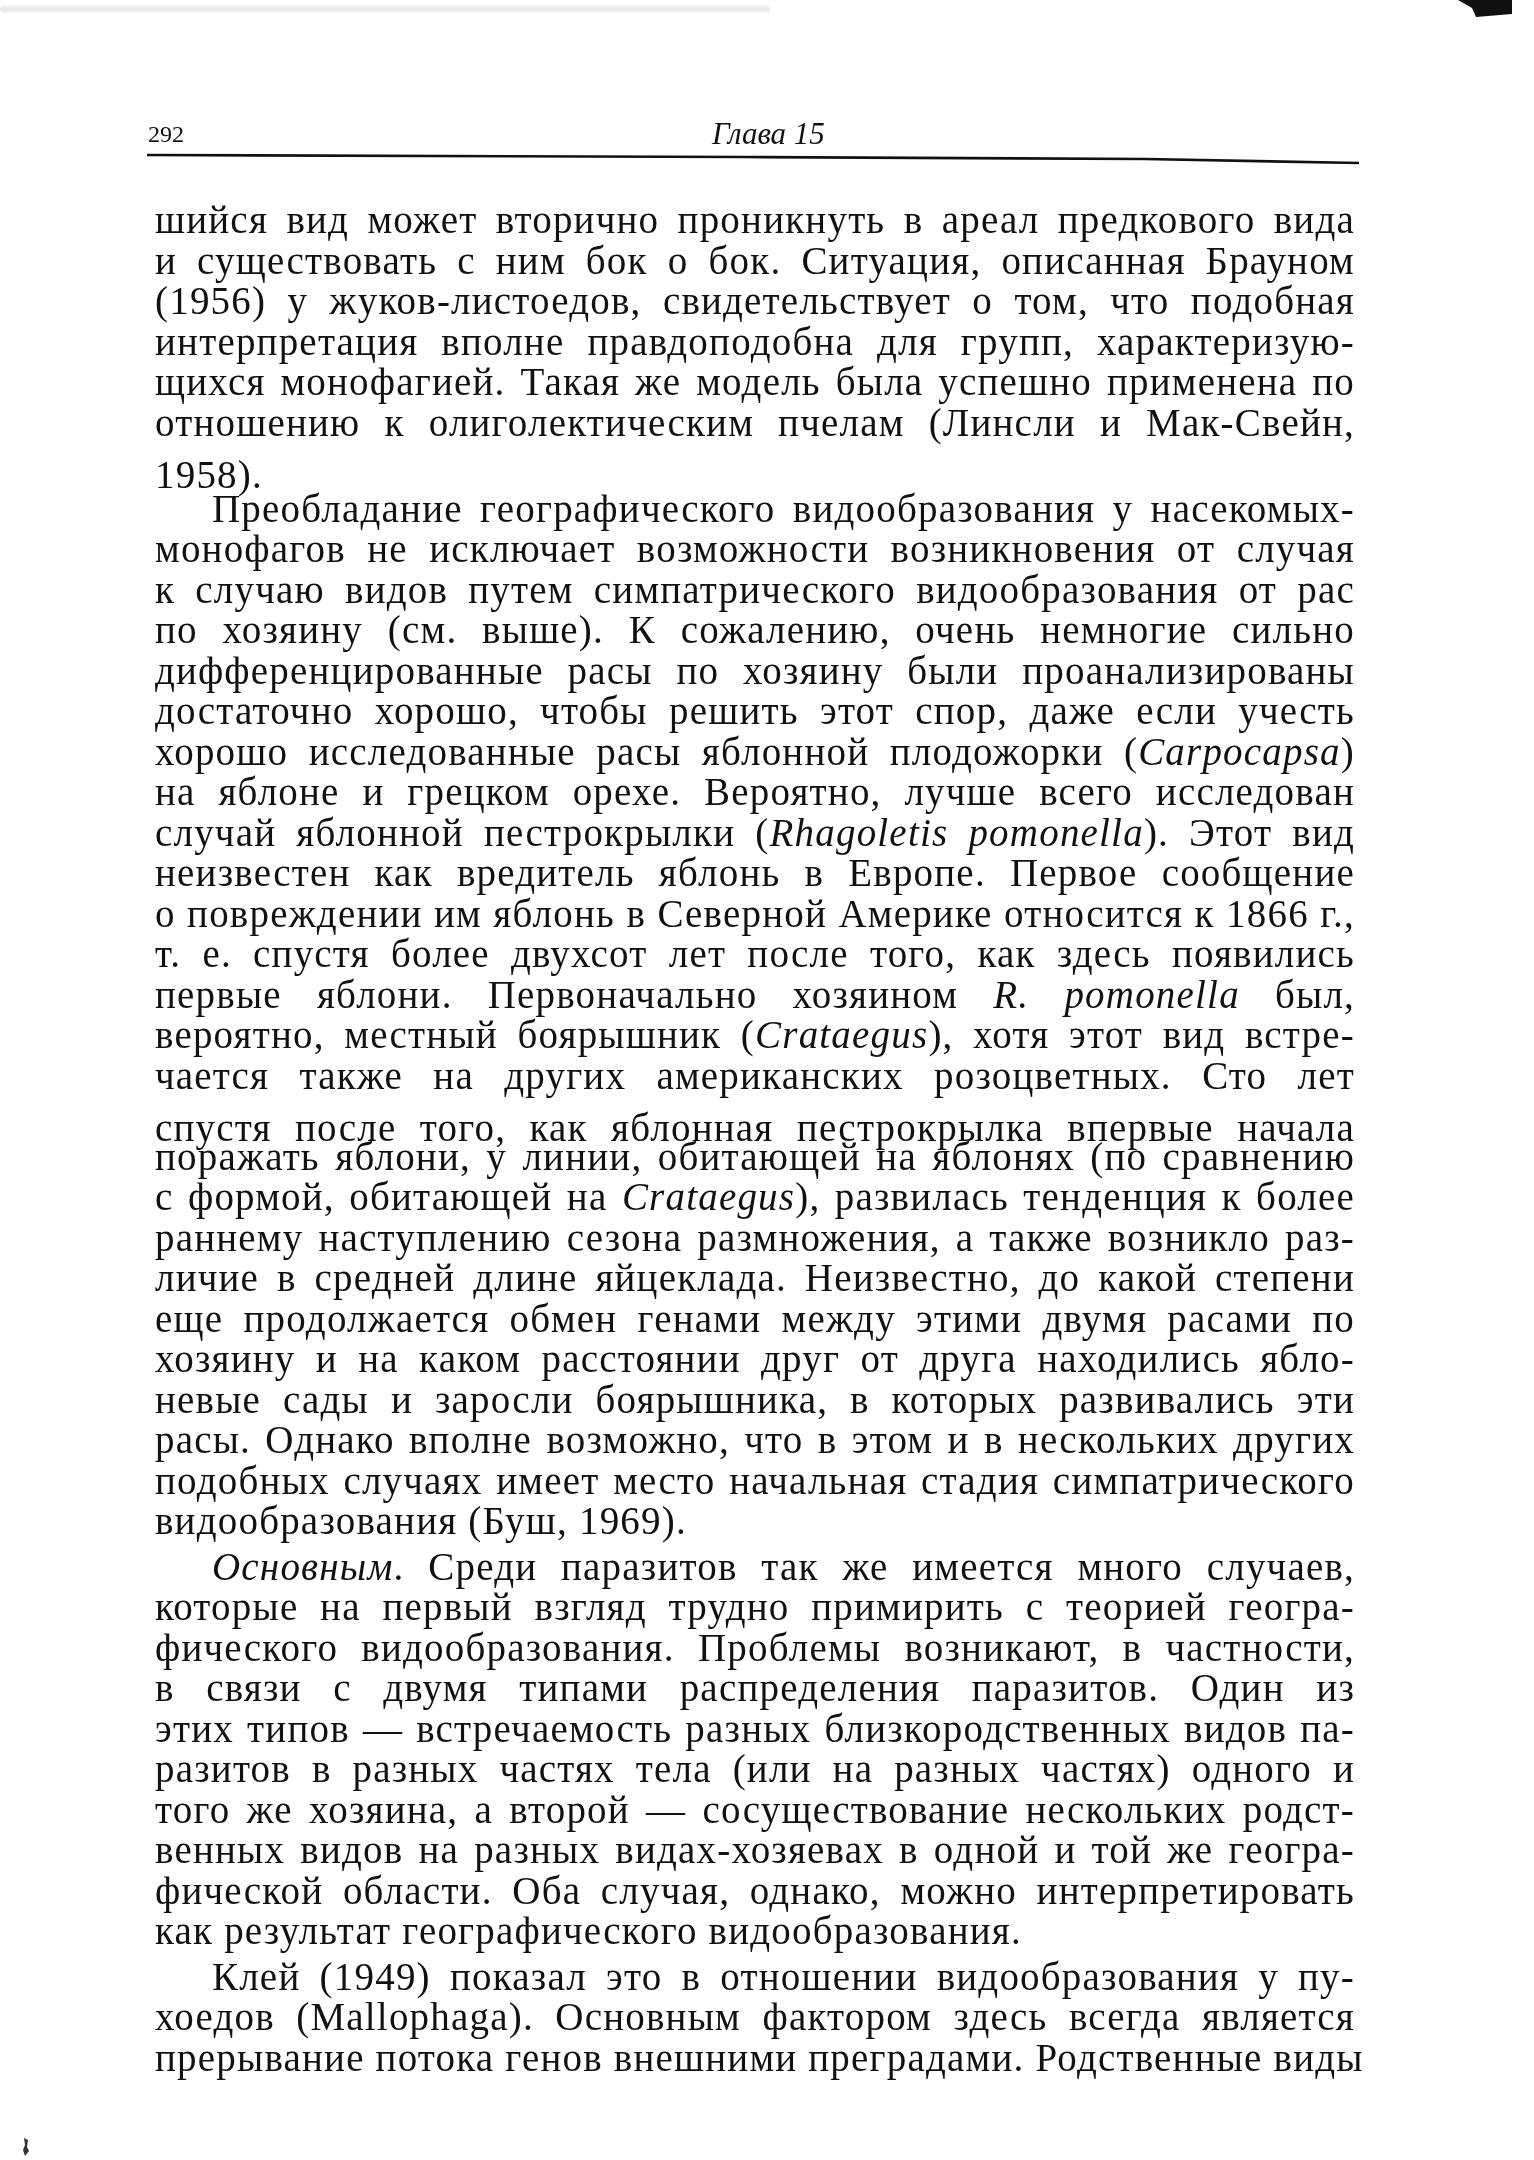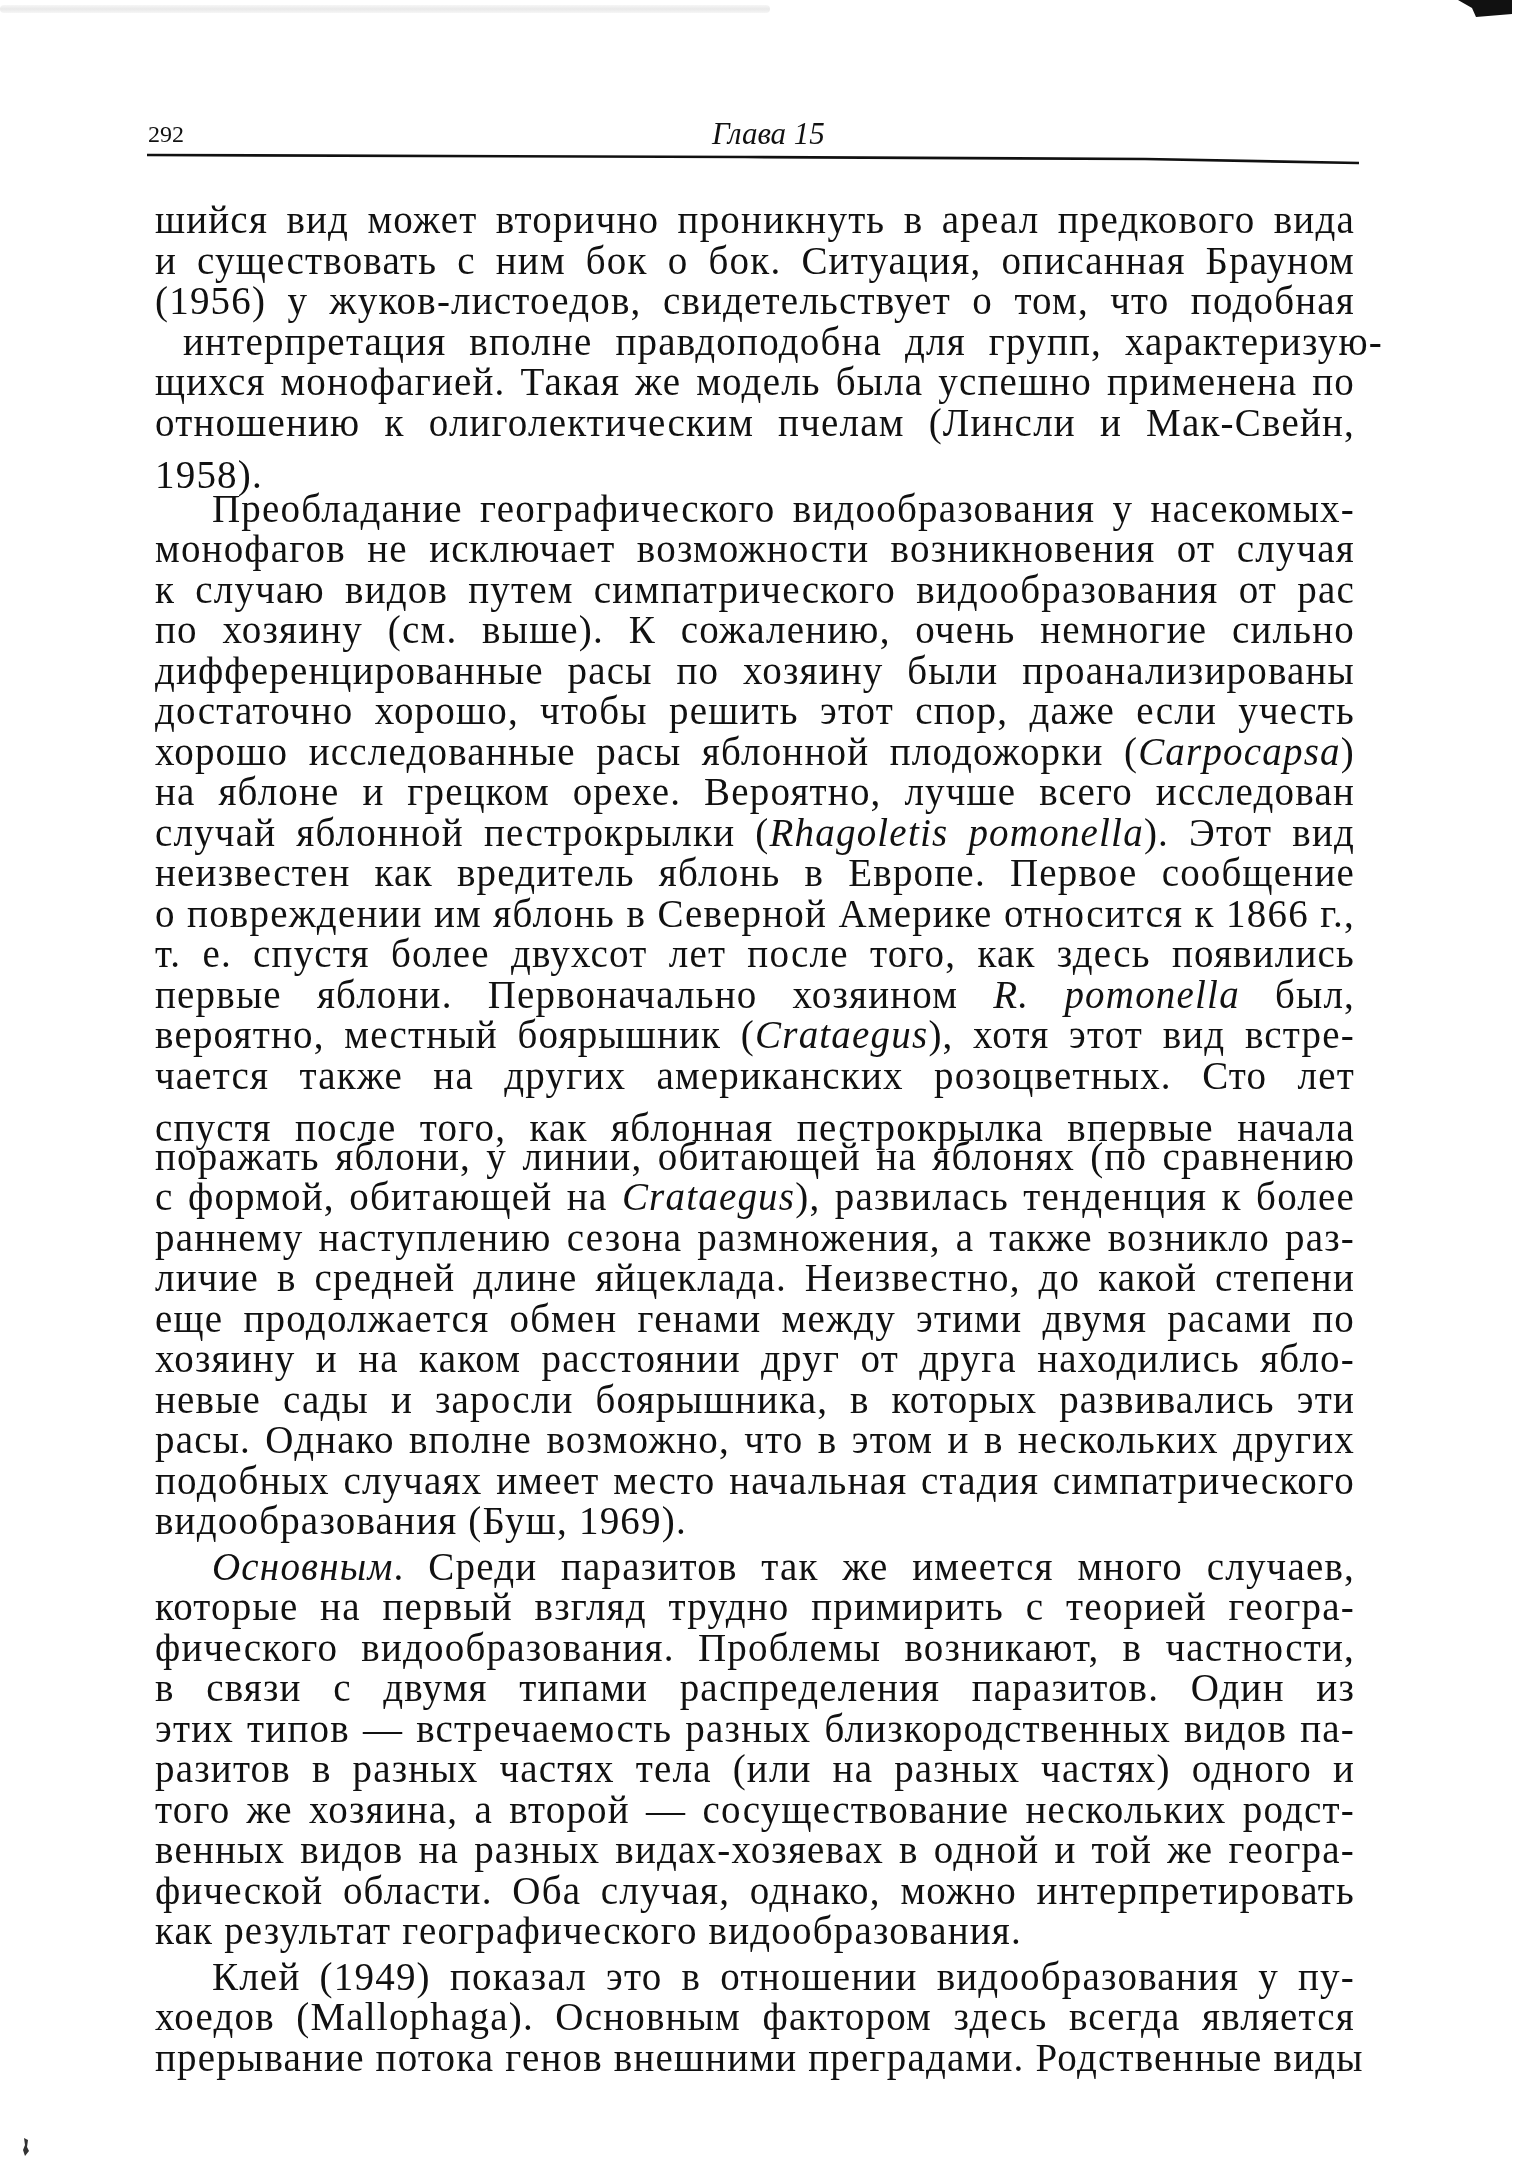--- a/index.html
+++ b/index.html
@@ -35,21 +35,21 @@
 <div class="running-head">Глава 15</div>
 <svg class="header-rule" viewBox="0 0 1216 18">
   <path d="M2 5 L600 7 L1000 9 L1214 13" stroke="#111" stroke-width="2.6" fill="none"></path>
 </svg>
 
 <div class="body-text" id="body-text">
     <div>
       <div class="line" style="top: 200px;"><span>шийся вид может вторично проникнуть в ареал предкового вида</span></div>
       <div class="line" style="top: 240.5px;"><span>и существовать с ним бок о бок. Ситуация, описанная Брауном</span></div>
       <div class="line" style="top: 281px;"><span>(1956) у жуков-листоедов, свидетельствует о том, что подобная</span></div>
-      <div class="line" style="top: 321.5px; margin-left: 28px;"><span>интерпретация вполне правдоподобна для групп, характеризую-</span></div>
+      <div class="line" style="top: 321.5px;"><span>интерпретация вполне правдоподобна для групп, характеризую-</span></div>
       <div class="line" style="top: 362px;"><span>щихся монофагией. Такая же модель была успешно применена по</span></div>
       <div class="line" style="top: 402.5px;"><span>отношению к олиголектическим пчелам (Линсли и Мак-Свейн,</span></div>
       <div class="line last" style="top: 443px; margin-top: 12px;"><span>1958).</span></div>
     </div>
     <div>
       <div class="line indent" style="top: 488.5px;"><span>Преобладание географического видообразования у насекомых-</span></div>
       <div class="line" style="top: 529px;"><span>монофагов не исключает возможности возникновения от случая</span></div>
       <div class="line" style="top: 569.5px;"><span>к случаю видов путем симпатрического видообразования от рас</span></div>
       <div class="line" style="top: 610px;"><span>по хозяину (см. выше). К сожалению, очень немногие сильно</span></div>
       <div class="line" style="top: 650.5px;"><span>дифференцированные расы по хозяину были проанализированы</span></div>

